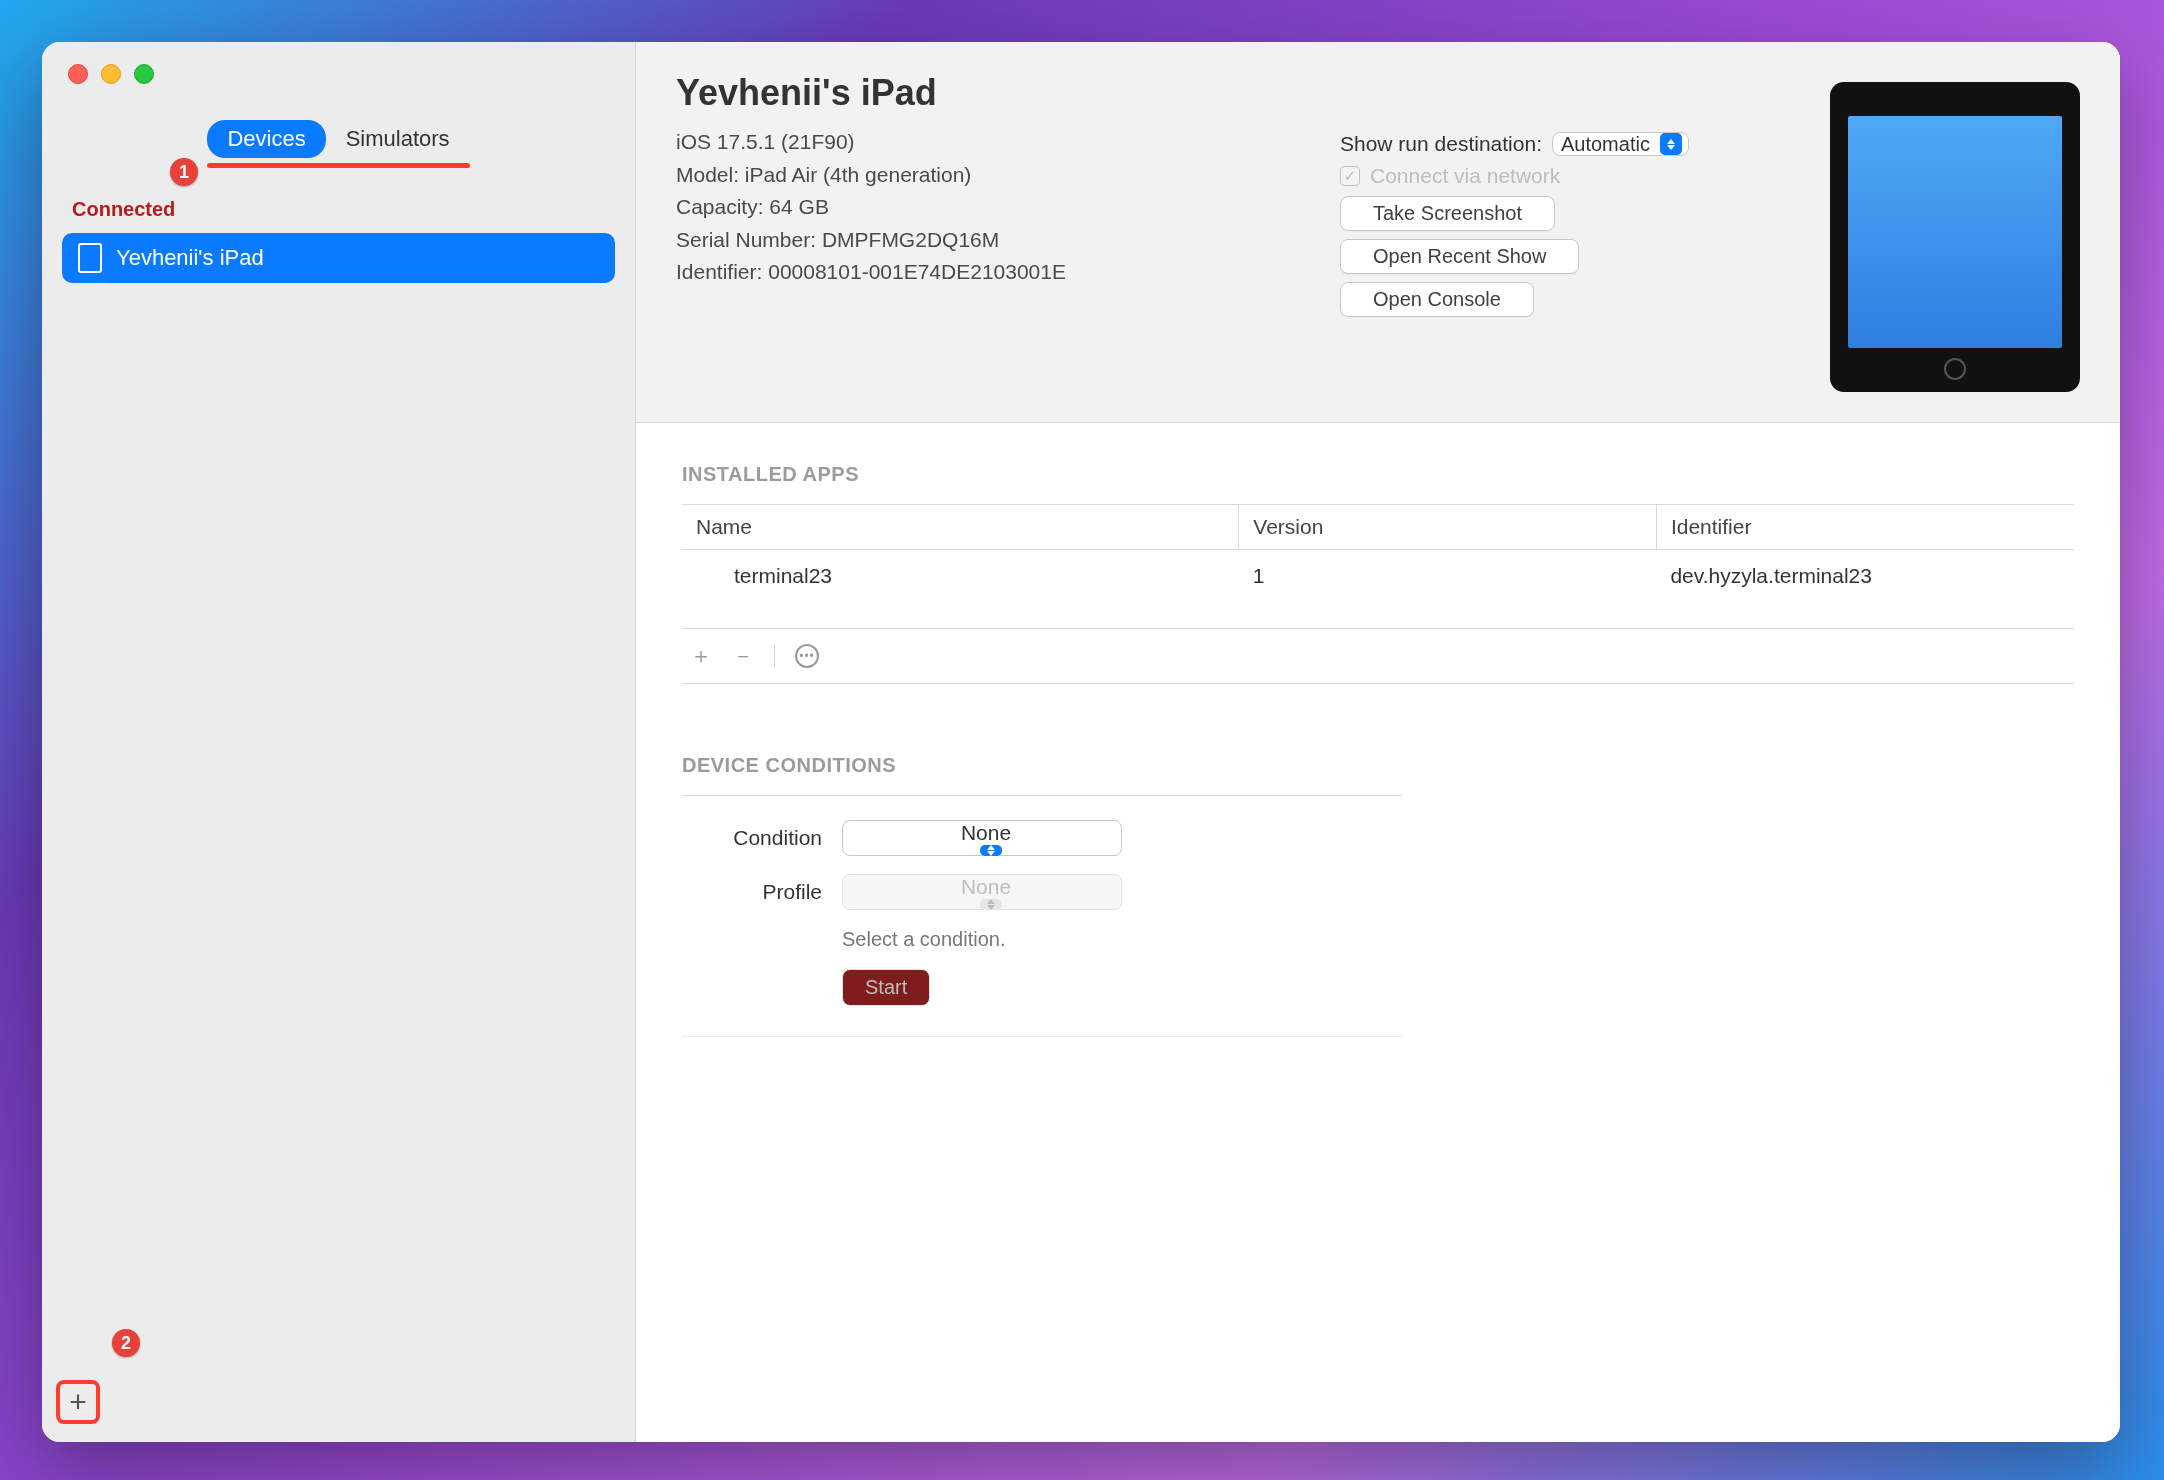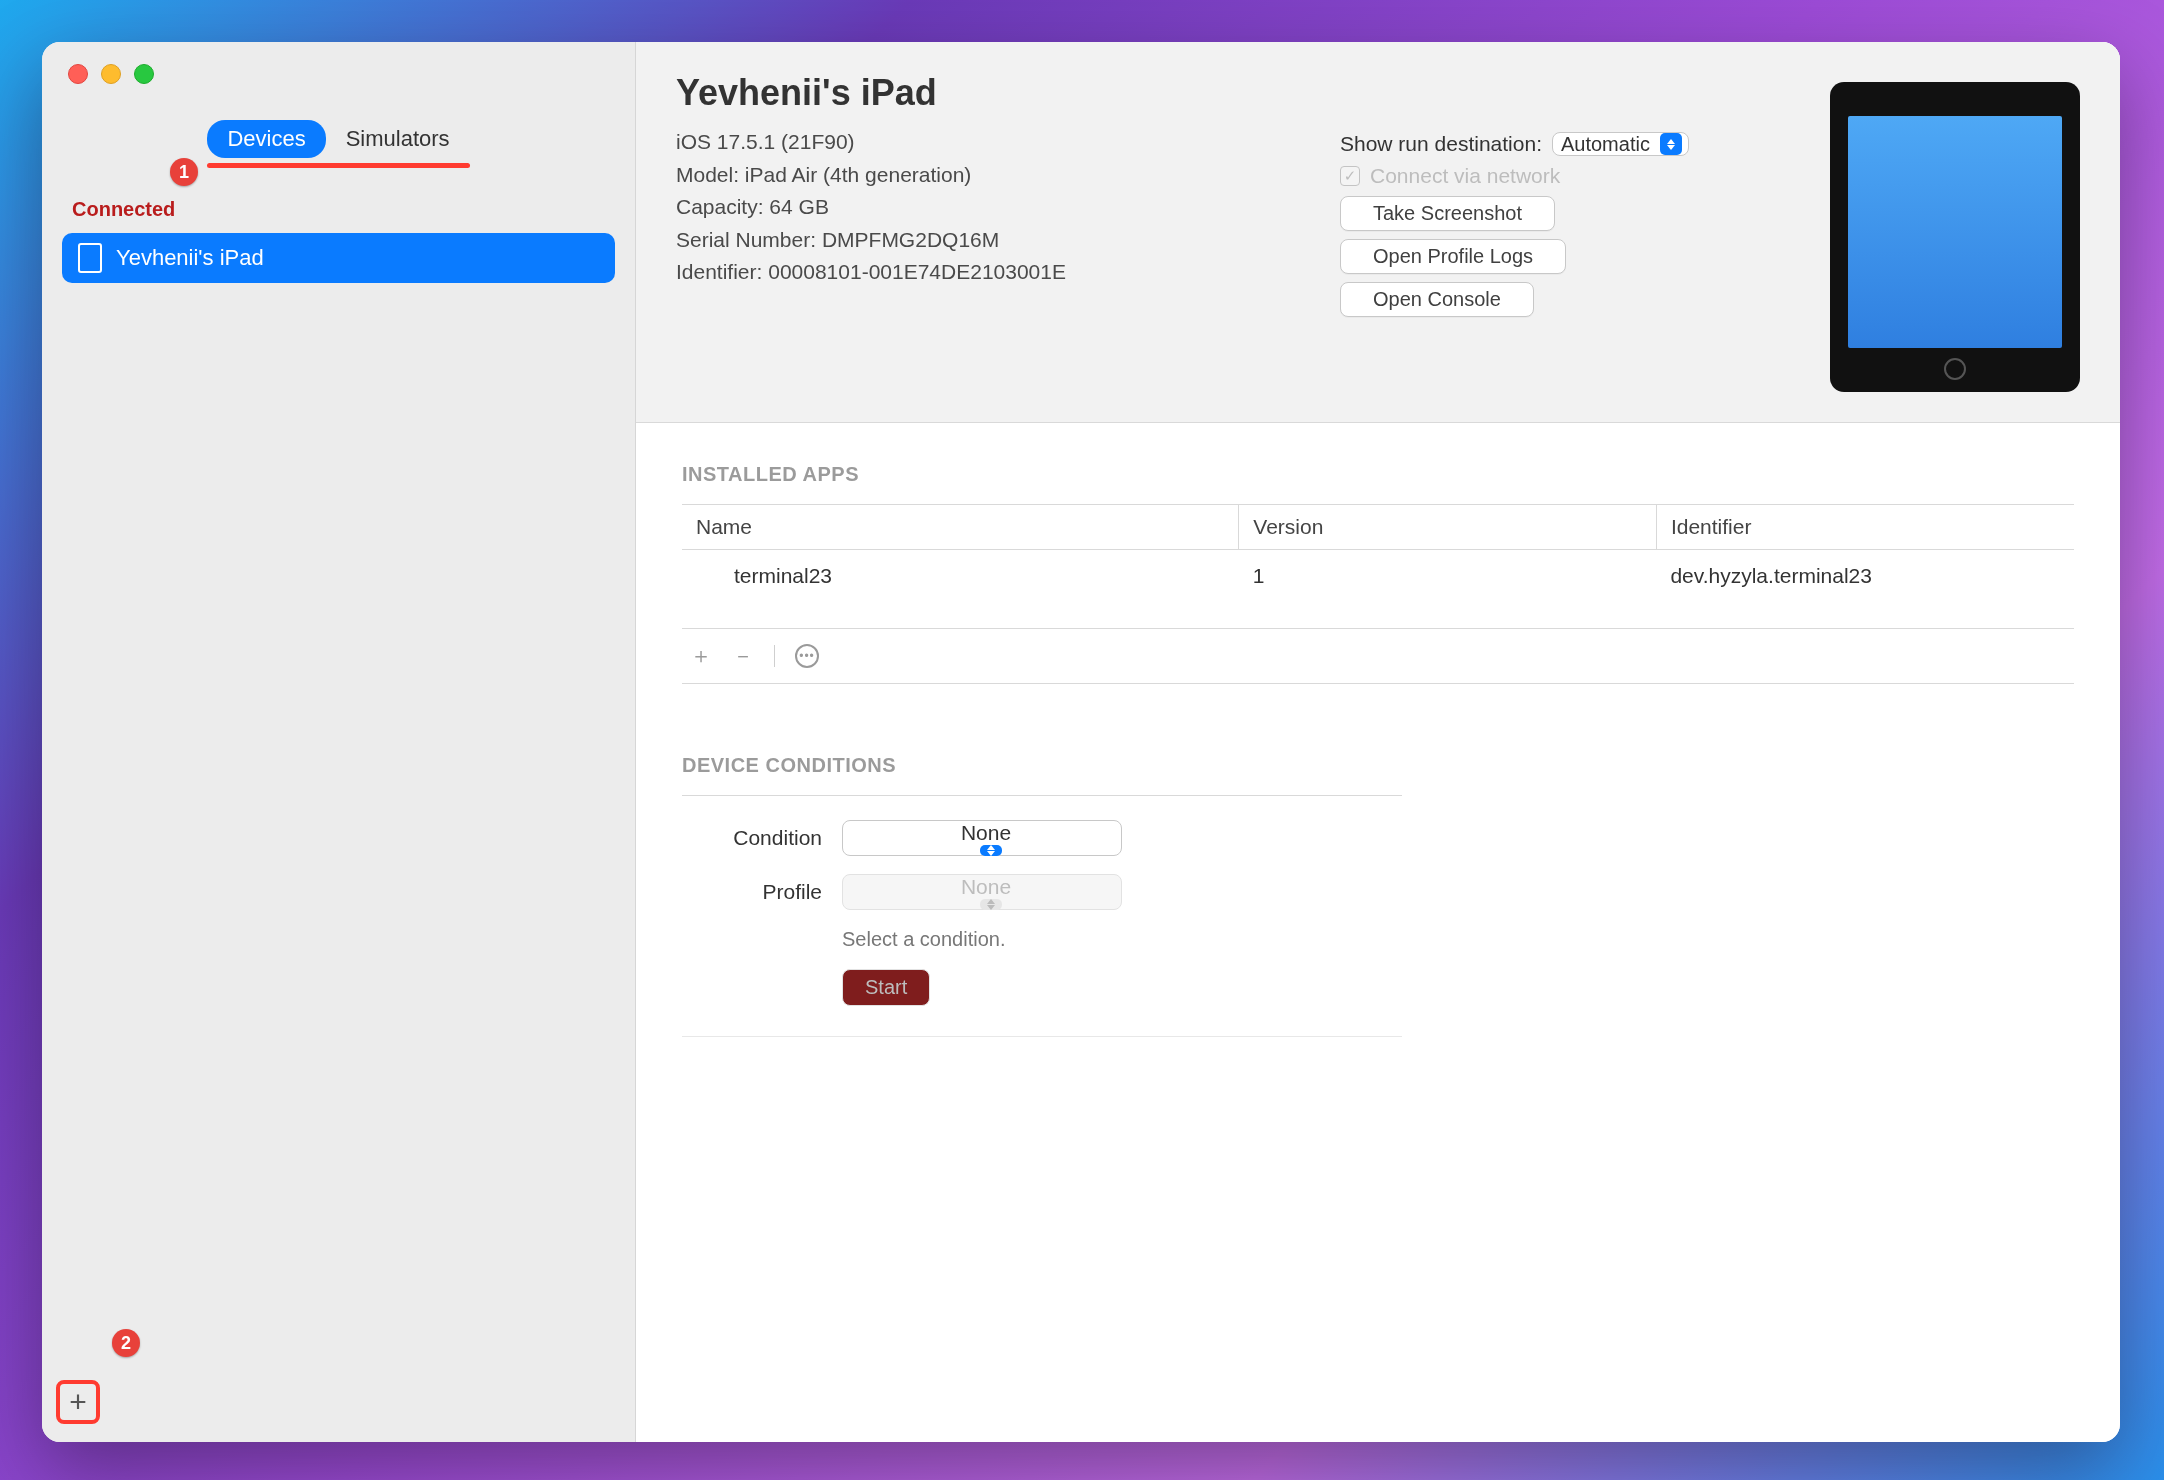--- a/index.html
+++ b/index.html
@@ -307,21 +307,21 @@
           <div class="mac-select">
             <span>Automatic</span>
             <span class="sel-caret"></span>
           </div>
         </div>
         <div class="row-inline">
           <span class="checkbox-dis">✓</span>
           <span class="dis-label">Connect via network</span>
         </div>
         <button class="mac-btn">Take Screenshot</button>
-        <button class="mac-btn">Open Profile Logs</button>
+        <button class="mac-btn">Open Recent Show</button>
         <button class="mac-btn">Open Console</button>
       </div>
       <div class="hdr-right">
         <div class="ipad-figure">
           <div class="ipad-screen"></div>
           <div class="ipad-home"></div>
         </div>
       </div>
     </div>
 

